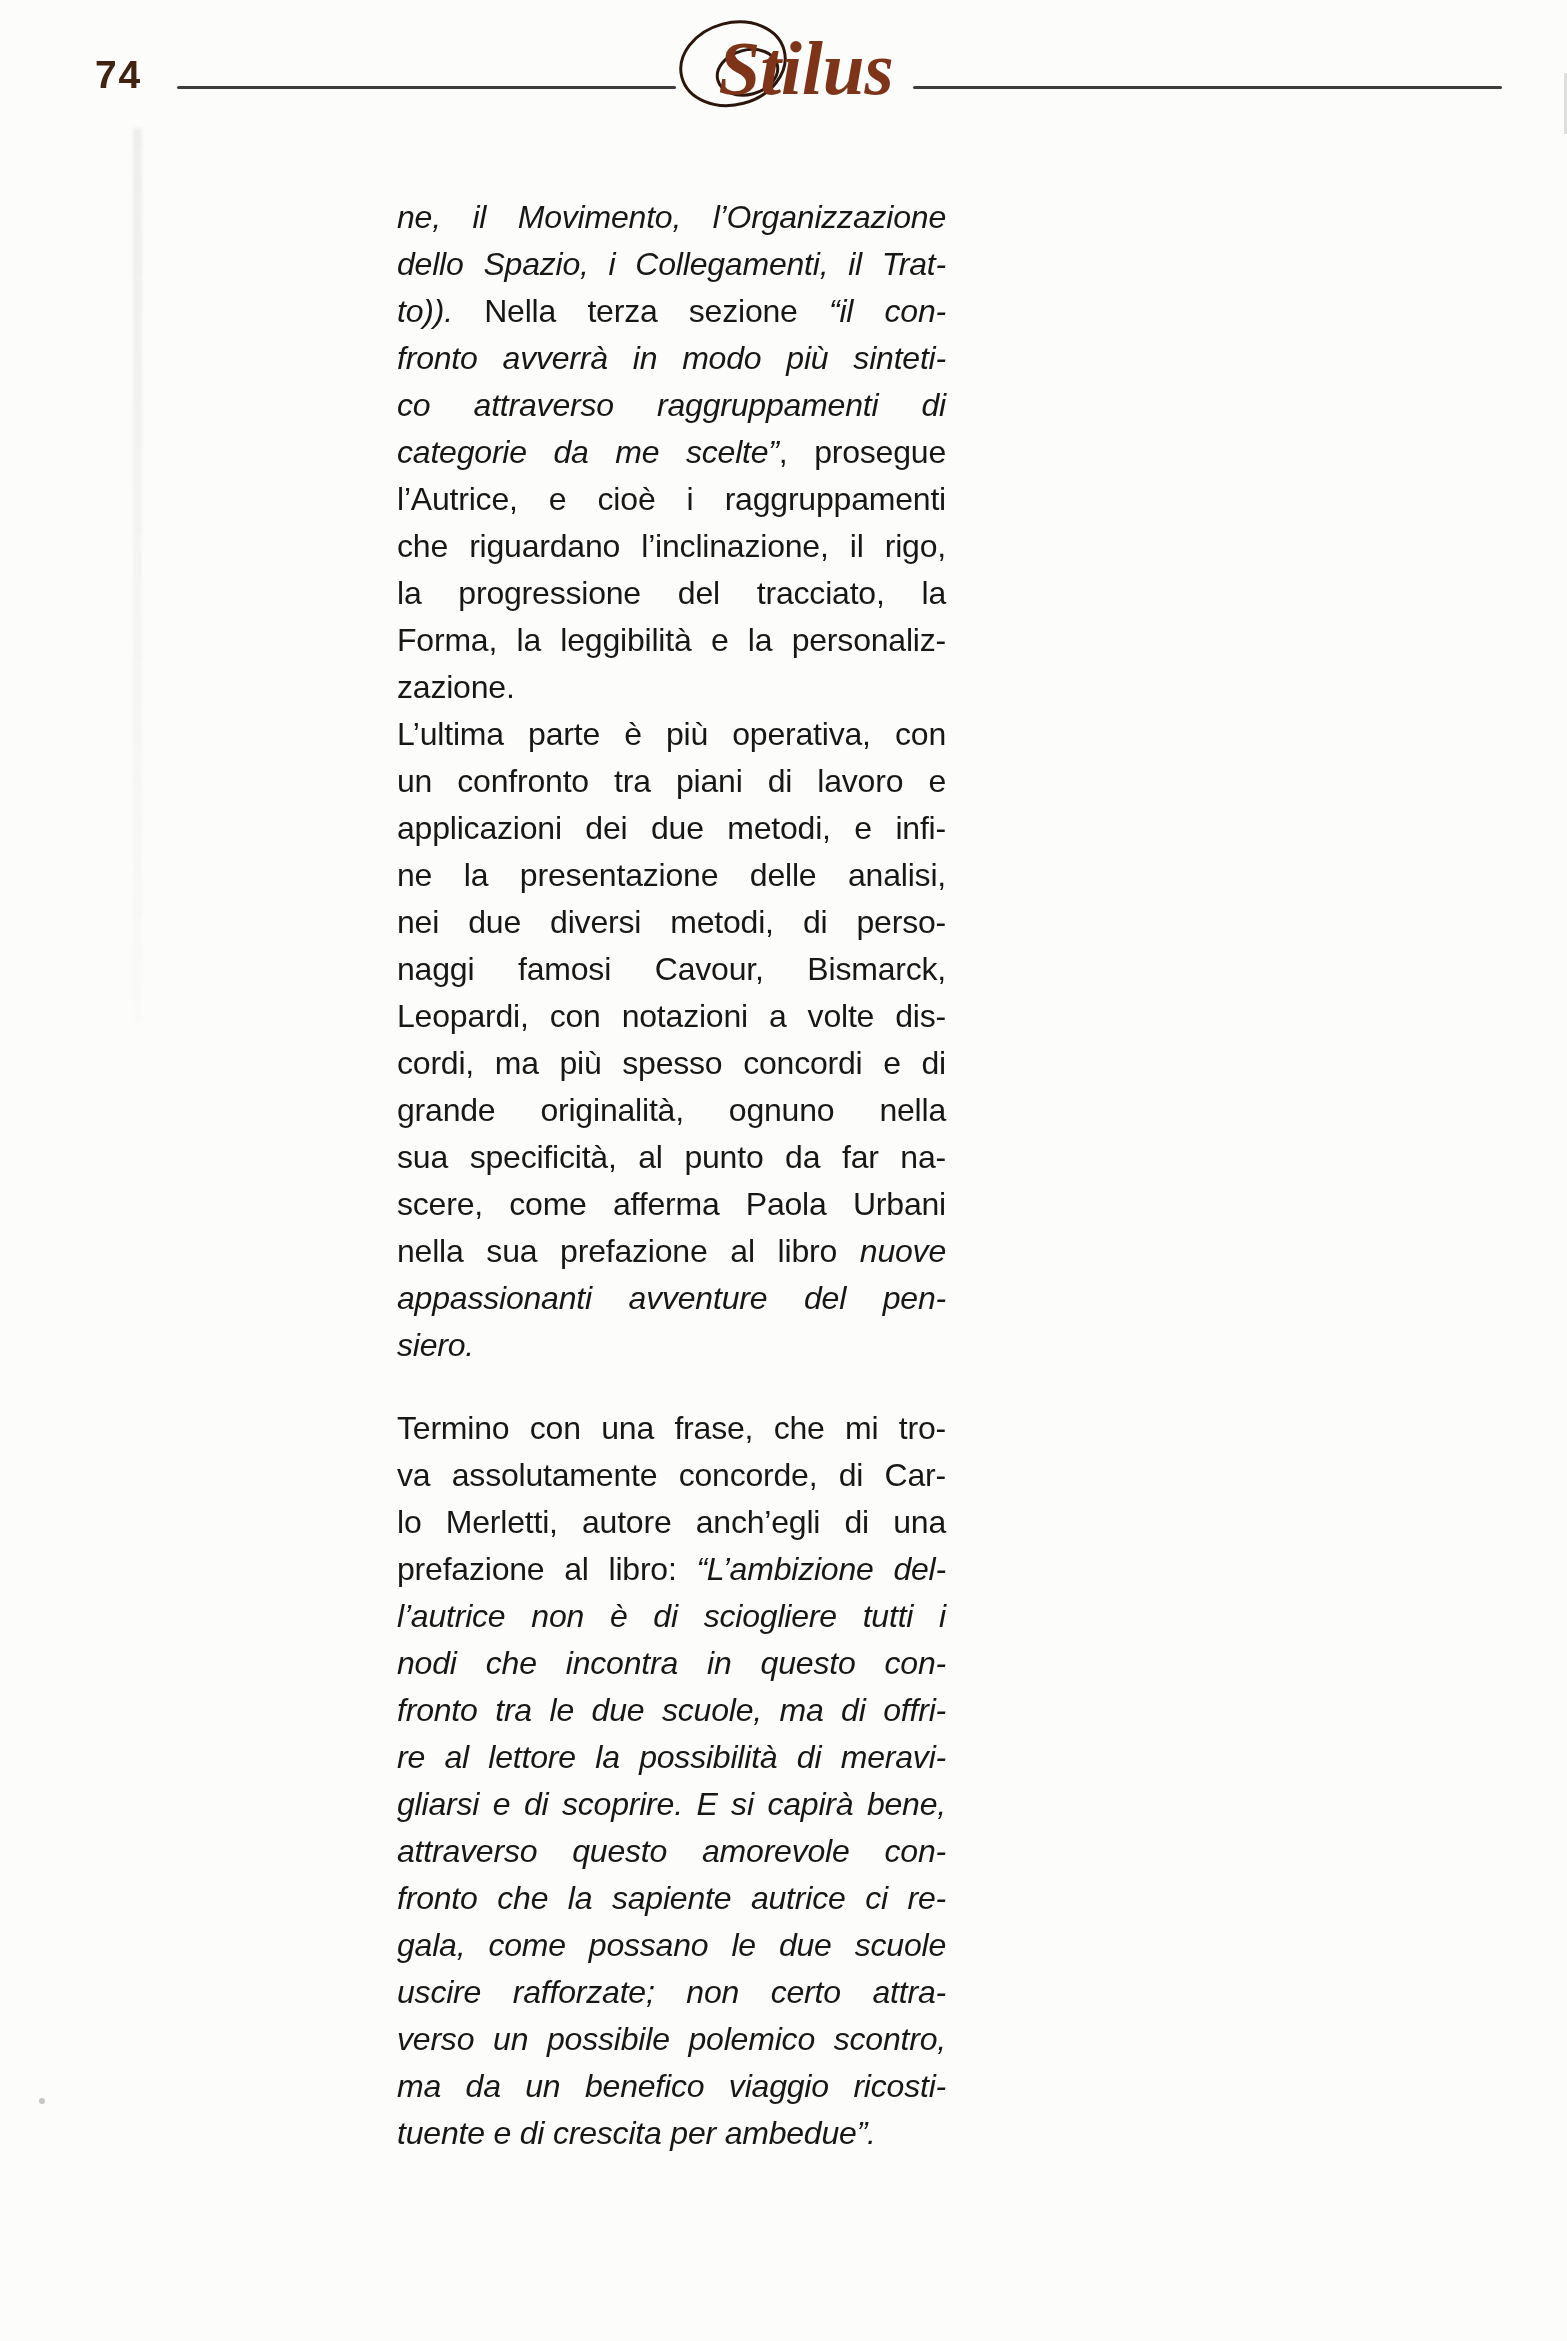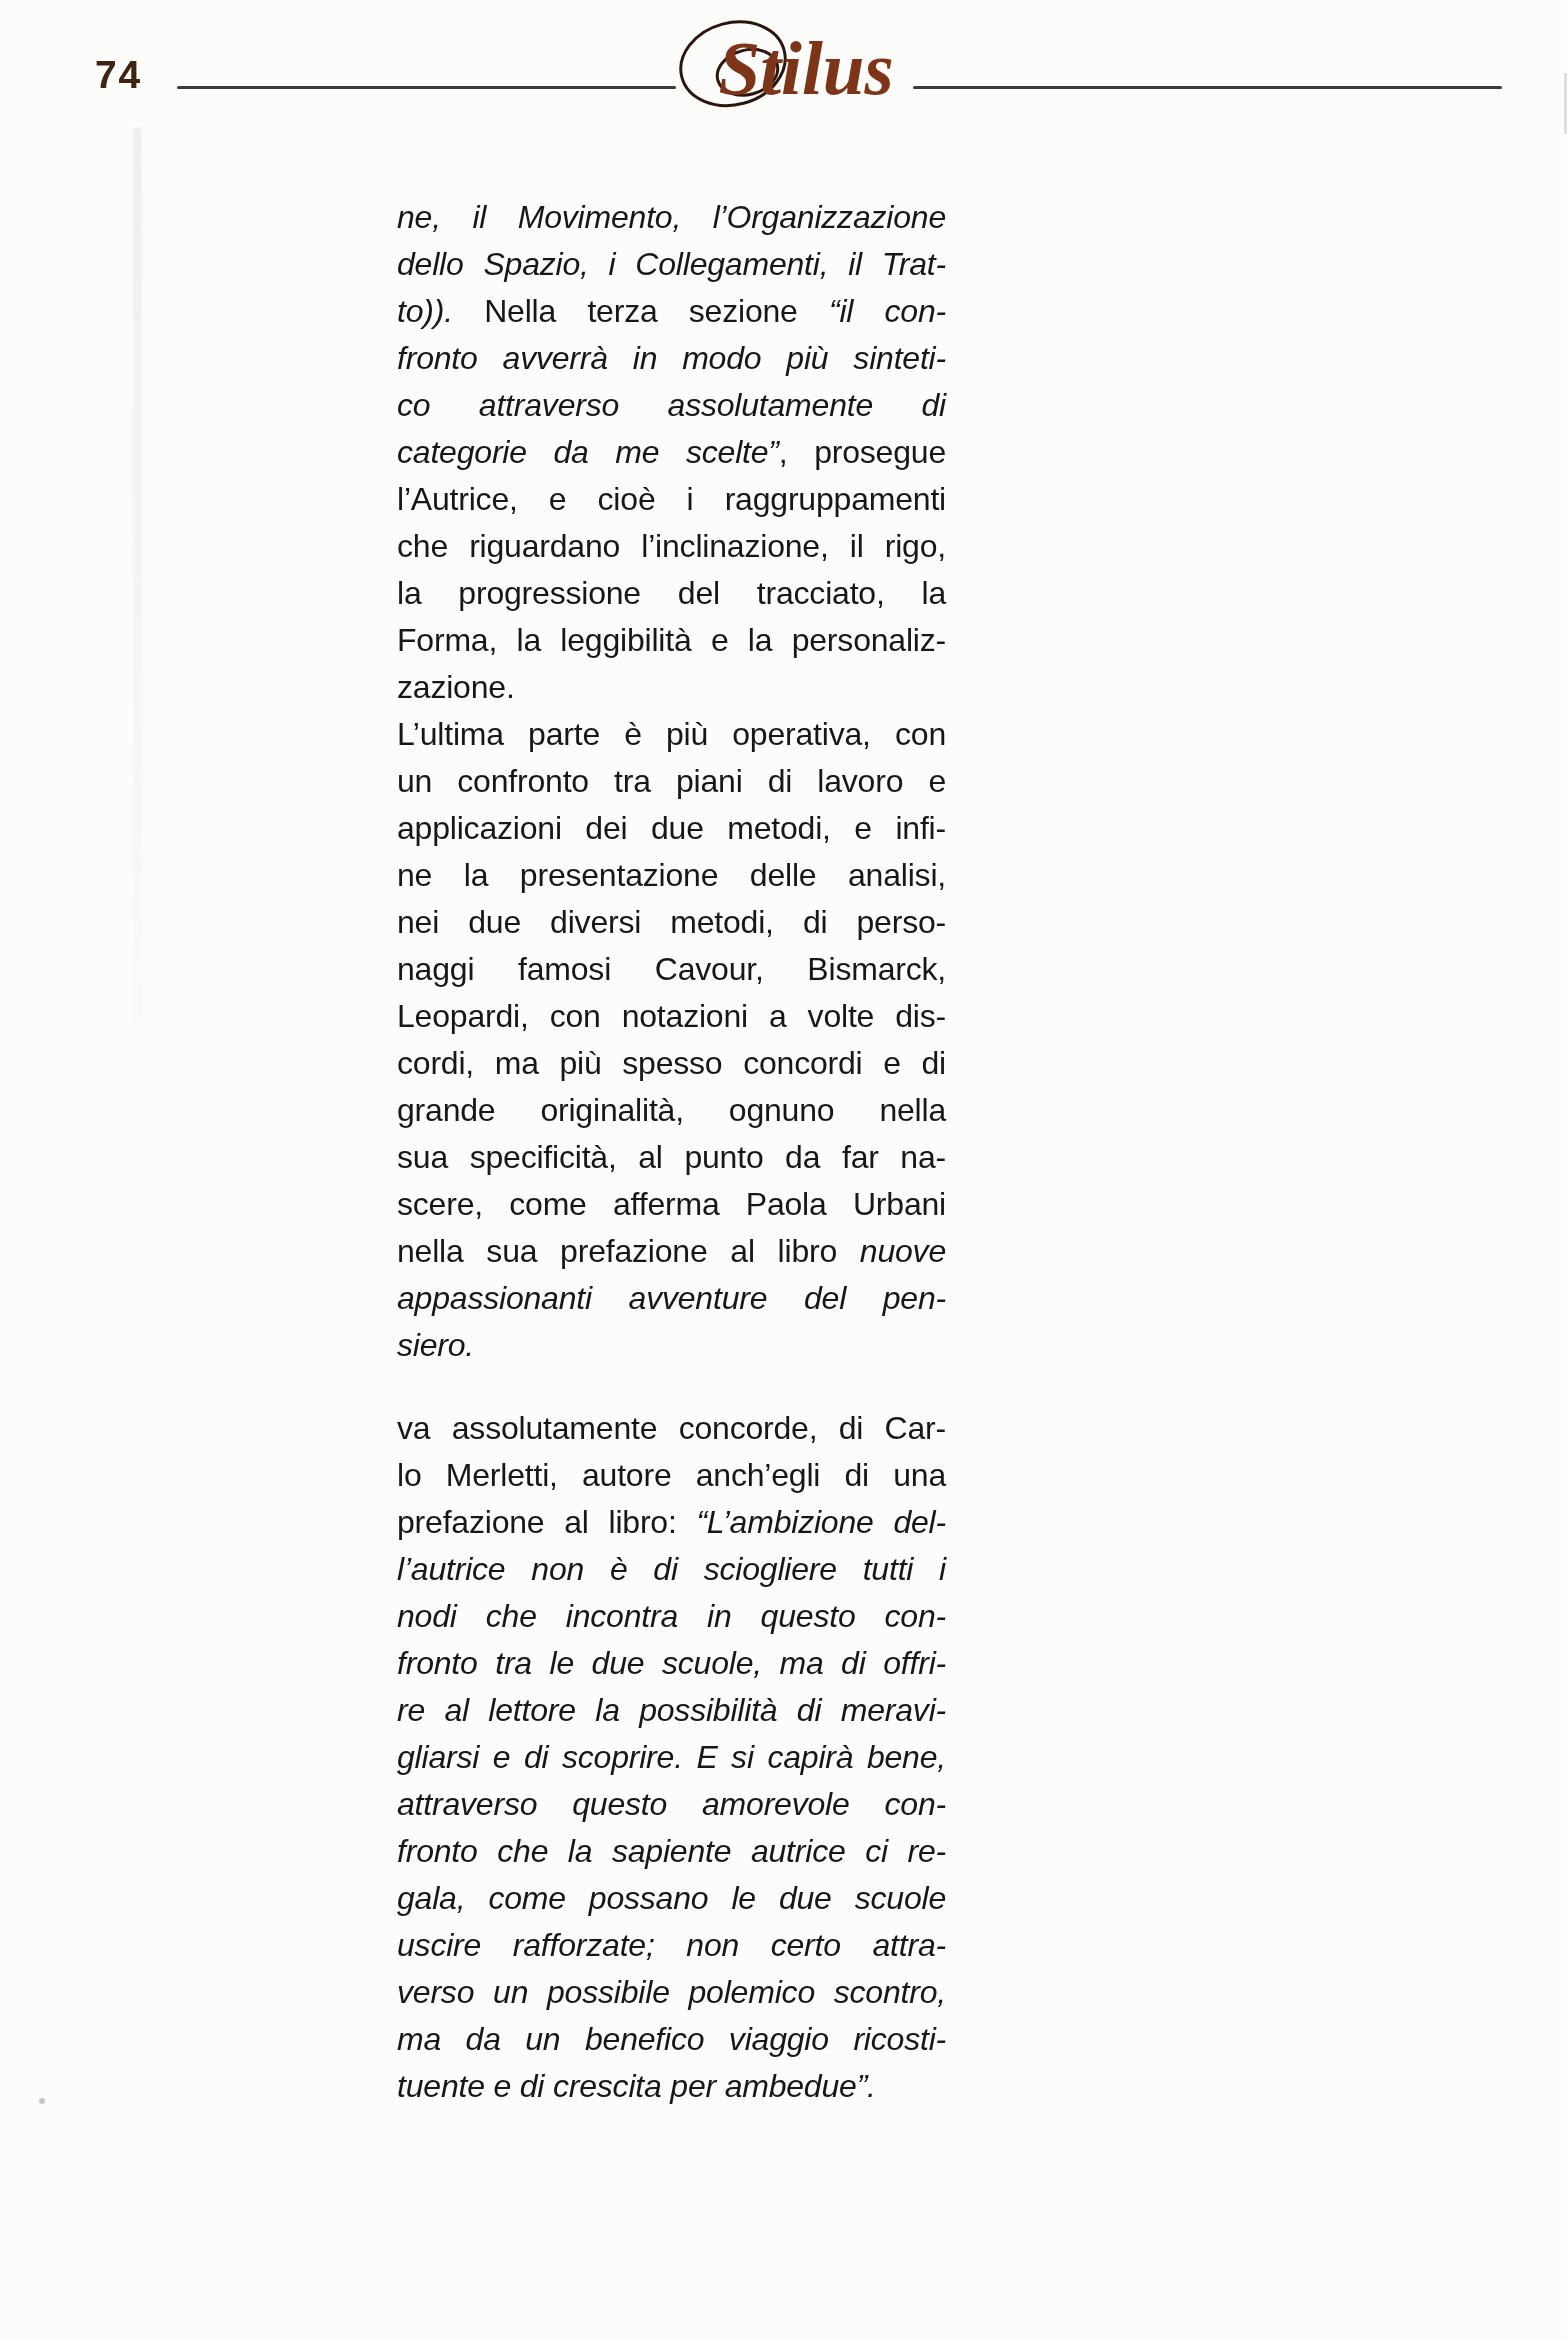--- a/index.html
+++ b/index.html
@@ -86,21 +86,21 @@
   </svg>
 </div>
 
 <div class="article">
 
 <div class="block">
       <div class="line"><span class="it">ne, il Movimento, l’Organizzazione</span></div>
       <div class="line"><span class="it">dello Spazio, i Collegamenti, il Trat-</span></div>
       <div class="line"><span class="it">to)).</span><span> Nella terza sezione </span><span class="it">“il con-</span></div>
       <div class="line"><span class="it">fronto avverrà in modo più sinteti-</span></div>
-      <div class="line"><span class="it">co attraverso assolutamente di</span></div>
+      <div class="line"><span class="it">co attraverso raggruppamenti di</span></div>
       <div class="line"><span class="it">categorie da me scelte”</span><span>, prosegue</span></div>
       <div class="line"><span>l’Autrice, e cioè i raggruppamenti</span></div>
       <div class="line"><span>che riguardano l’inclinazione, il rigo,</span></div>
       <div class="line"><span>la progressione del tracciato, la</span></div>
       <div class="line"><span>Forma, la leggibilità e la personaliz-</span></div>
       <div class="line end"><span>zazione.</span></div>
       <div class="line"><span>L’ultima parte è più operativa, con</span></div>
       <div class="line"><span>un confronto tra piani di lavoro e</span></div>
       <div class="line"><span>applicazioni dei due metodi, e infi-</span></div>
       <div class="line"><span>ne la presentazione delle analisi,</span></div>
@@ -109,20 +109,21 @@
       <div class="line"><span>Leopardi, con notazioni a volte dis-</span></div>
       <div class="line"><span>cordi, ma più spesso concordi e di</span></div>
       <div class="line"><span>grande originalità, ognuno nella</span></div>
       <div class="line"><span>sua specificità, al punto da far na-</span></div>
       <div class="line"><span>scere, come afferma Paola Urbani</span></div>
       <div class="line"><span>nella sua prefazione al libro </span><span class="it">nuove</span></div>
       <div class="line"><span class="it">appassionanti avventure del pen-</span></div>
       <div class="line end"><span class="it">siero.</span></div>
     </div>
     <div class="block">
+      <div class="line"><span>Termino con una frase, che mi tro-</span></div>
       <div class="line"><span>va assolutamente concorde, di Car-</span></div>
       <div class="line"><span>lo Merletti, autore anch’egli di una</span></div>
       <div class="line"><span>prefazione al libro: </span><span class="it">“L’ambizione del-</span></div>
       <div class="line"><span class="it">l’autrice non è di sciogliere tutti i</span></div>
       <div class="line"><span class="it">nodi che incontra in questo con-</span></div>
       <div class="line"><span class="it">fronto tra le due scuole, ma di offri-</span></div>
       <div class="line"><span class="it">re al lettore la possibilità di meravi-</span></div>
       <div class="line"><span class="it">gliarsi e di scoprire. E si capirà bene,</span></div>
       <div class="line"><span class="it">attraverso questo amorevole con-</span></div>
       <div class="line"><span class="it">fronto che la sapiente autrice ci re-</span></div>

